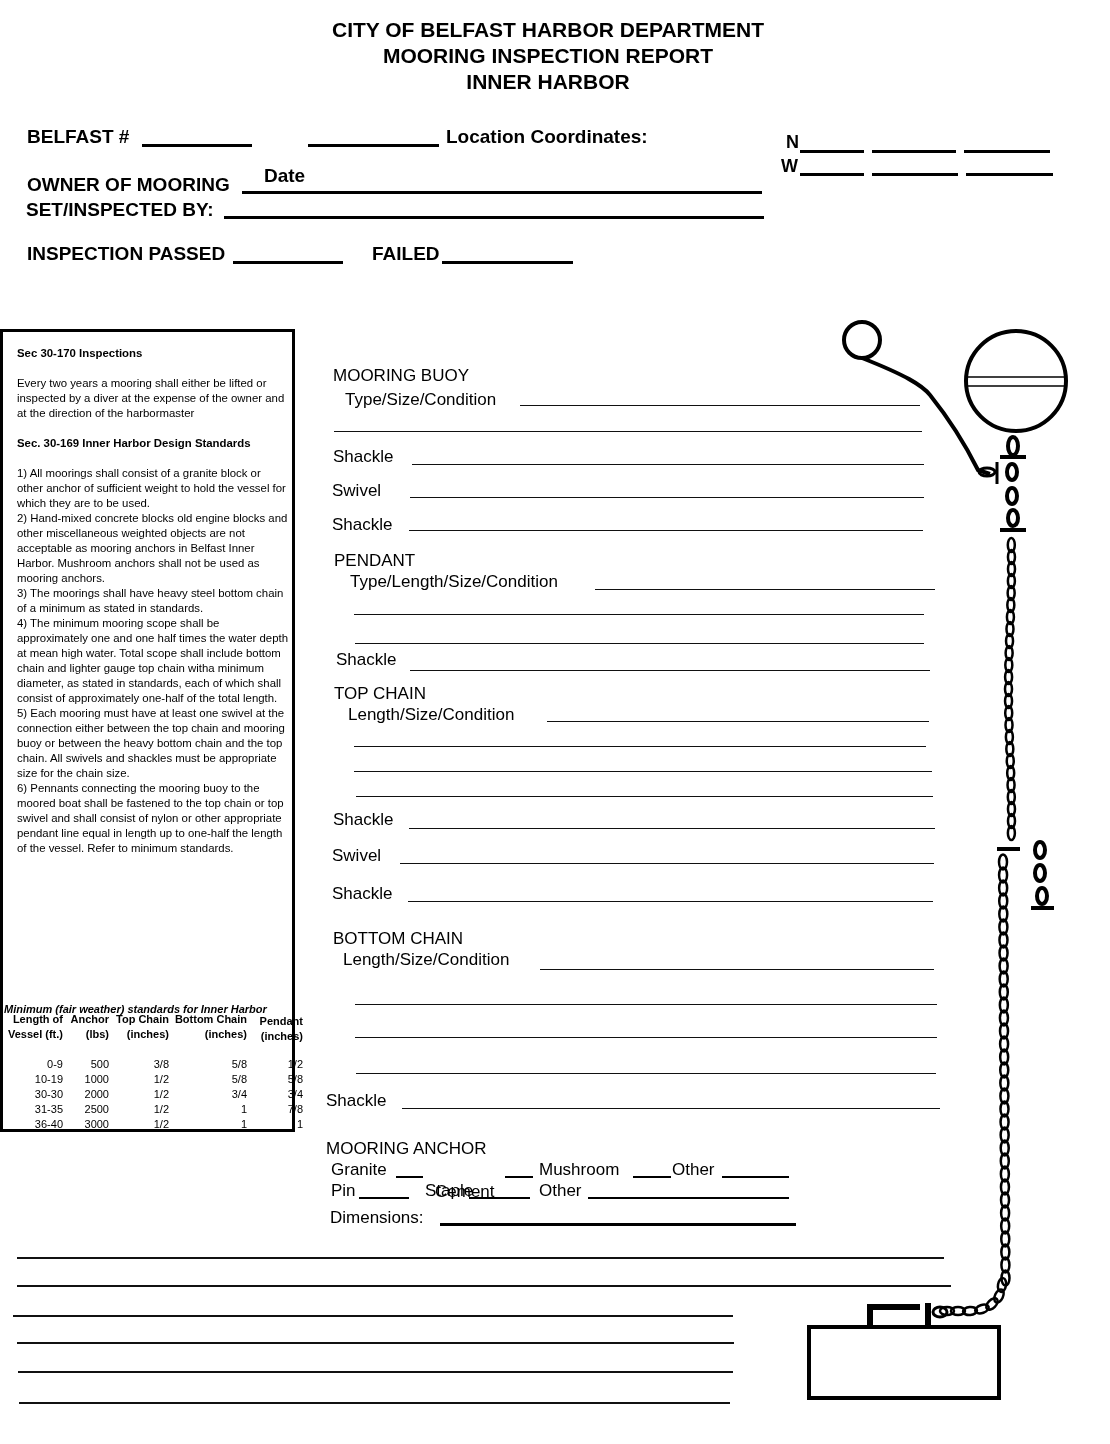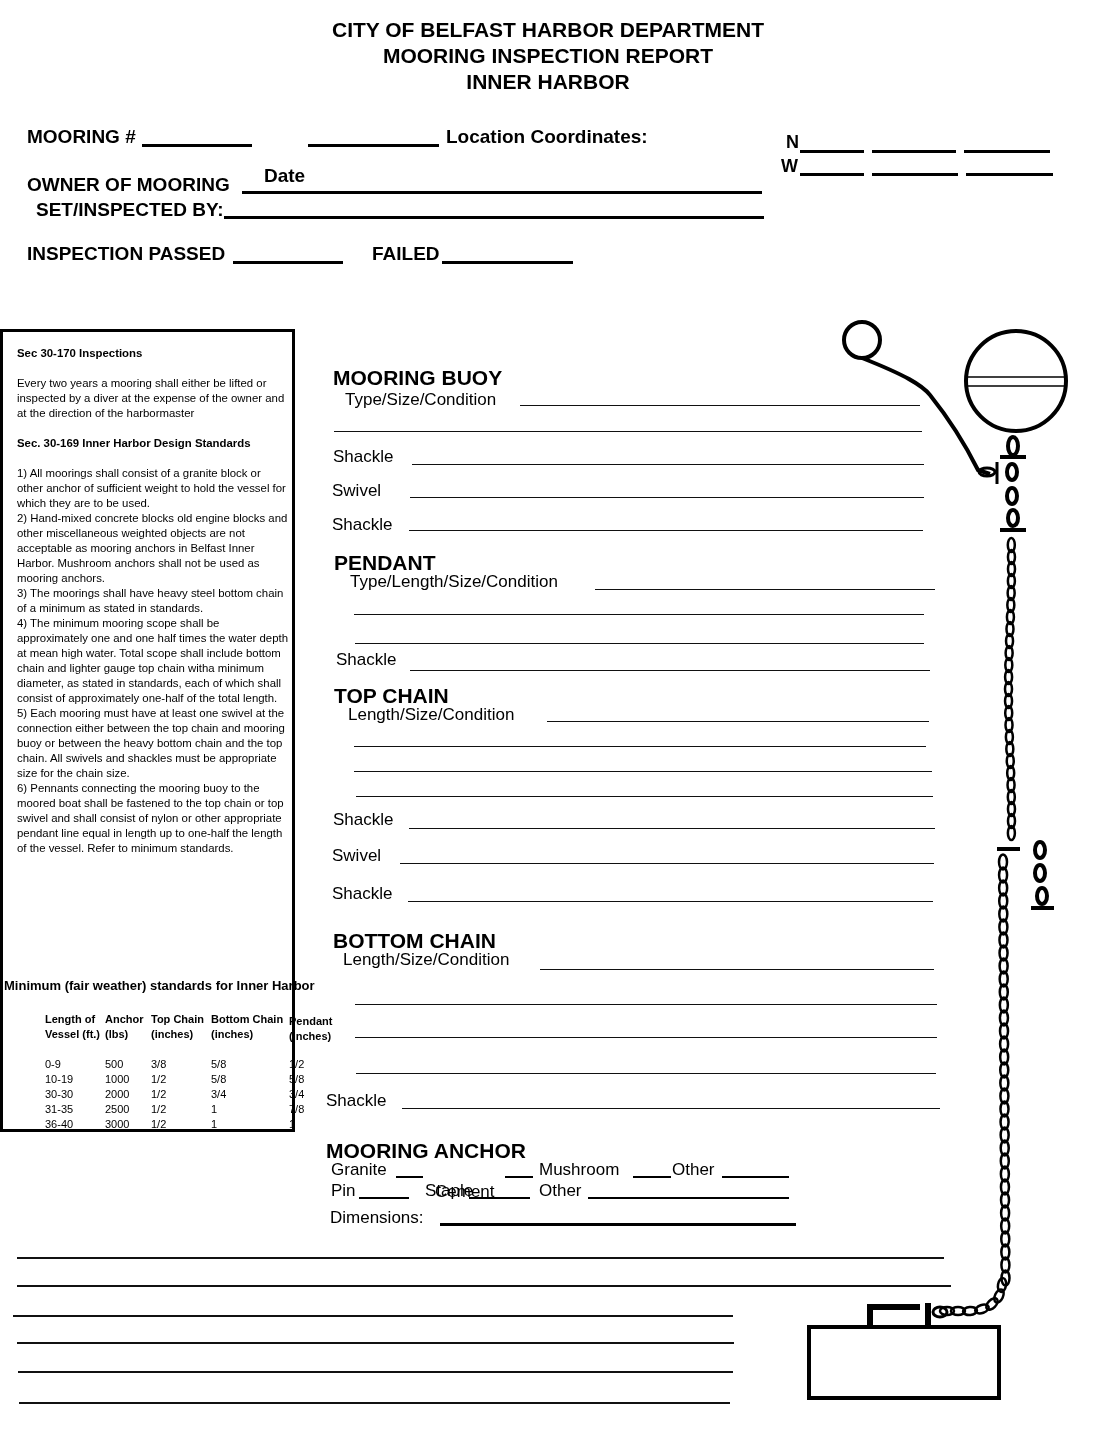--- a/index.html
+++ b/index.html
@@ -2,55 +2,55 @@
 <html><head>
 <meta charset="utf-8">
 <style>
   html, body { margin:0; padding:0; background:#fff; }
   body { width:1110px; height:1444px; position:relative; overflow:hidden; font-family:"Liberation Sans", sans-serif; color:#000; }
   .abs { position:absolute; }
   .title { left:0; width:1096px; text-align:center; font-weight:bold; font-size:21px; }
   .hdr { font-weight:bold; font-size:19px; white-space:nowrap; }
   .line { position:absolute; border-bottom:2px solid #000; }
   .thick { border-bottom:3px solid #000; }
-  .sec { font-weight:bold; font-size:21px; white-space:nowrap; }
+  .sec { font-weight:normal; font-size:17px; white-space:nowrap; }
   .lbl { font-weight:normal; font-size:17px; white-space:nowrap; }
   .rule { position:absolute; border-bottom:1px solid #111; }
   #sidebar { left:0; top:329px; width:295px; height:803px; border:3px solid #000; box-sizing:border-box; font-size:11.4px; line-height:15px; }
   #sidebar .h { font-weight:bold; margin:0; }
   #sidebar p { margin:0; }
   .tbl { font-size:11px; line-height:15px; }
-  .tbl .cell { position:absolute; text-align:left; white-space:nowrap;margin-left:42px; }
+  .tbl .cell { position:absolute; text-align:right; white-space:nowrap; }
   .bold { font-weight:bold; }
 </style>
 </head>
 <body>
 
 <div class="abs title" style="top:18px;">CITY OF BELFAST HARBOR DEPARTMENT</div>
 <div class="abs title" style="top:44px;">MOORING INSPECTION REPORT</div>
 <div class="abs title" style="top:70px;">INNER HARBOR</div>
 
-<div class="abs hdr" style="left:27px;top:126px;">MOORING #</div>
+<div class="abs hdr" style="left:27px;top:126px;">BELFAST #</div>
 <div class="line thick" style="left:142px;top:144px;width:110px;"></div>
 <div class="abs hdr" style="left:264px;top:126px;margin-top:39px;">Date</div>
 <div class="line thick" style="left:308px;top:144px;width:131px;"></div>
 <div class="abs hdr" style="left:446px;top:126px;">Location Coordinates:</div>
 
 <div class="abs hdr" style="left:786px;top:132px;font-size:18px;">N</div>
 <div class="line thick" style="left:800px;top:150px;width:64px;"></div>
 <div class="line thick" style="left:872px;top:150px;width:84px;"></div>
 <div class="line thick" style="left:964px;top:150px;width:86px;"></div>
 <div class="abs hdr" style="left:781px;top:156px;font-size:18px;">W</div>
 <div class="line thick" style="left:800px;top:173px;width:64px;"></div>
 <div class="line thick" style="left:872px;top:173px;width:86px;"></div>
 <div class="line thick" style="left:966px;top:173px;width:87px;"></div>
 
 <div class="abs hdr" style="left:27px;top:174px;">OWNER OF MOORING</div>
 <div class="line thick" style="left:242px;top:191px;width:520px;"></div>
-<div class="abs hdr" style="left:36px;top:199px;">SET/INSPECTED BY:</div>
+<div class="abs hdr" style="left:26px;top:199px;">SET/INSPECTED BY:</div>
 <div class="line thick" style="left:224px;top:216px;width:540px;"></div>
 
 <div class="abs hdr" style="left:27px;top:243px;">INSPECTION PASSED</div>
 <div class="line thick" style="left:233px;top:261px;width:110px;"></div>
 <div class="abs hdr" style="left:372px;top:243px;">FAILED</div>
 <div class="line thick" style="left:442px;top:261px;width:131px;"></div>
 
 <div id="sidebar" class="abs">
   <div class="abs" style="left:14px;top:14px;width:272px;">
     <p class="h">Sec 30-170 Inspections</p>
@@ -58,21 +58,21 @@
     <p class="h" style="margin-top:15px;">Sec. 30-169 Inner Harbor Design Standards</p>
     <div style="margin-top:15px;">
       <p>1) All moorings shall consist of a granite block or other anchor of sufficient weight to hold the vessel for which they are to be used.</p>
       <p>2) Hand-mixed concrete  blocks    old engine blocks and other miscellaneous weighted objects are not acceptable as mooring anchors in Belfast Inner Harbor. Mushroom anchors shall not be used as mooring anchors.</p>
       <p>3) The moorings shall have heavy steel bottom chain of a minimum as stated in standards.</p>
       <p>4) The minimum mooring scope shall be approximately one and one half times the water depth at mean high water. Total scope shall include bottom chain and lighter gauge top chain witha minimum diameter, as stated in standards, each of which shall consist of approximately one-half of the total length.</p>
       <p>5) Each mooring must have at least one swivel at the connection either between the top chain and mooring buoy or between the heavy bottom chain and the top chain. All swivels and shackles must be appropriate size for the chain size.</p>
       <p>6) Pennants connecting the mooring buoy to the moored boat shall be fastened to the top chain or top swivel and shall consist of nylon or other appropriate pendant line equal in length up to one-half the length of the vessel. Refer to minimum standards.</p>
     </div>
   </div>
-  <div class="abs bold" style="left:1px;top:646px;font-size:13px;white-space:nowrap;">Minimum (fair weather) standards for Inner Harbor</div>
+  <div class="abs bold" style="left:1px;top:670px;font-size:11px;white-space:nowrap;font-style:italic;">Minimum (fair weather) standards for Inner Harbor</div>
   <div class="abs tbl" style="left:0;top:680px;width:292px;height:115px;">
     <div class="cell bold" style="left:0;width:60px;top:0;"><span>Length of</span><br><span>Vessel (ft.)</span></div>
     <div class="cell bold" style="left:60px;width:46px;top:0;"><span>Anchor</span><br><span>(lbs)</span></div>
     <div class="cell bold" style="left:106px;width:60px;top:0;"><span>Top Chain</span><br><span>(inches)</span></div>
     <div class="cell bold" style="left:166px;width:78px;top:0;"><span>Bottom Chain</span><br><span>(inches)</span></div>
     <div class="cell bold" style="left:244px;width:56px;top:2px;"><span>Pendant</span><br><span>(inches)</span></div>
     <div id="tbl-rows">
         <div class="cell" style="left: 0px; width: 60px; top: 45px;">0-9</div>
         <div class="cell" style="left: 60px; width: 46px; top: 45px;">500</div>
         <div class="cell" style="left: 106px; width: 60px; top: 45px;">3/8</div>

